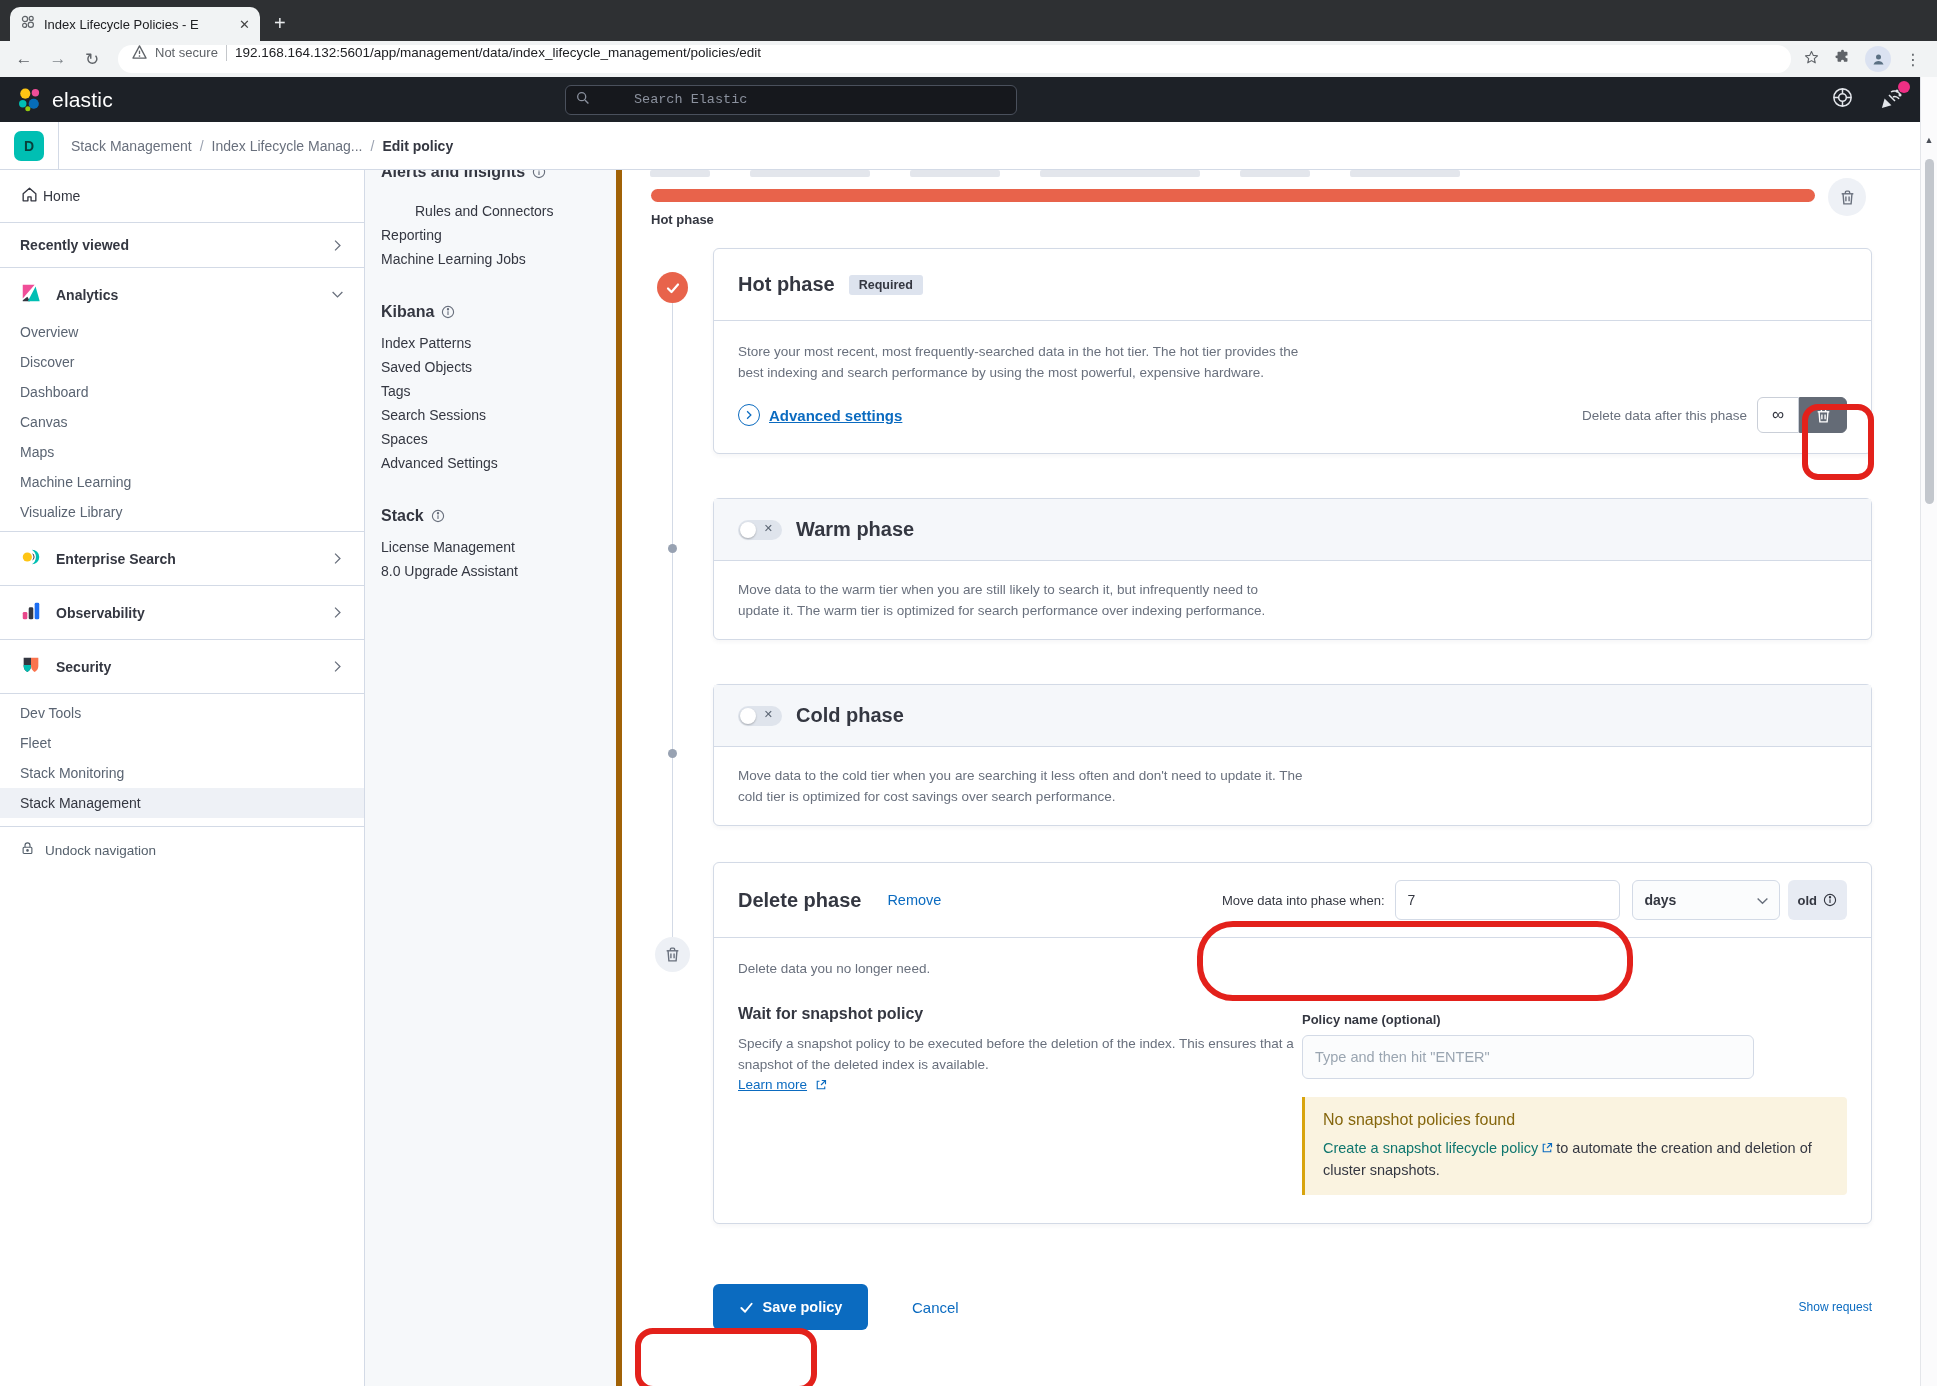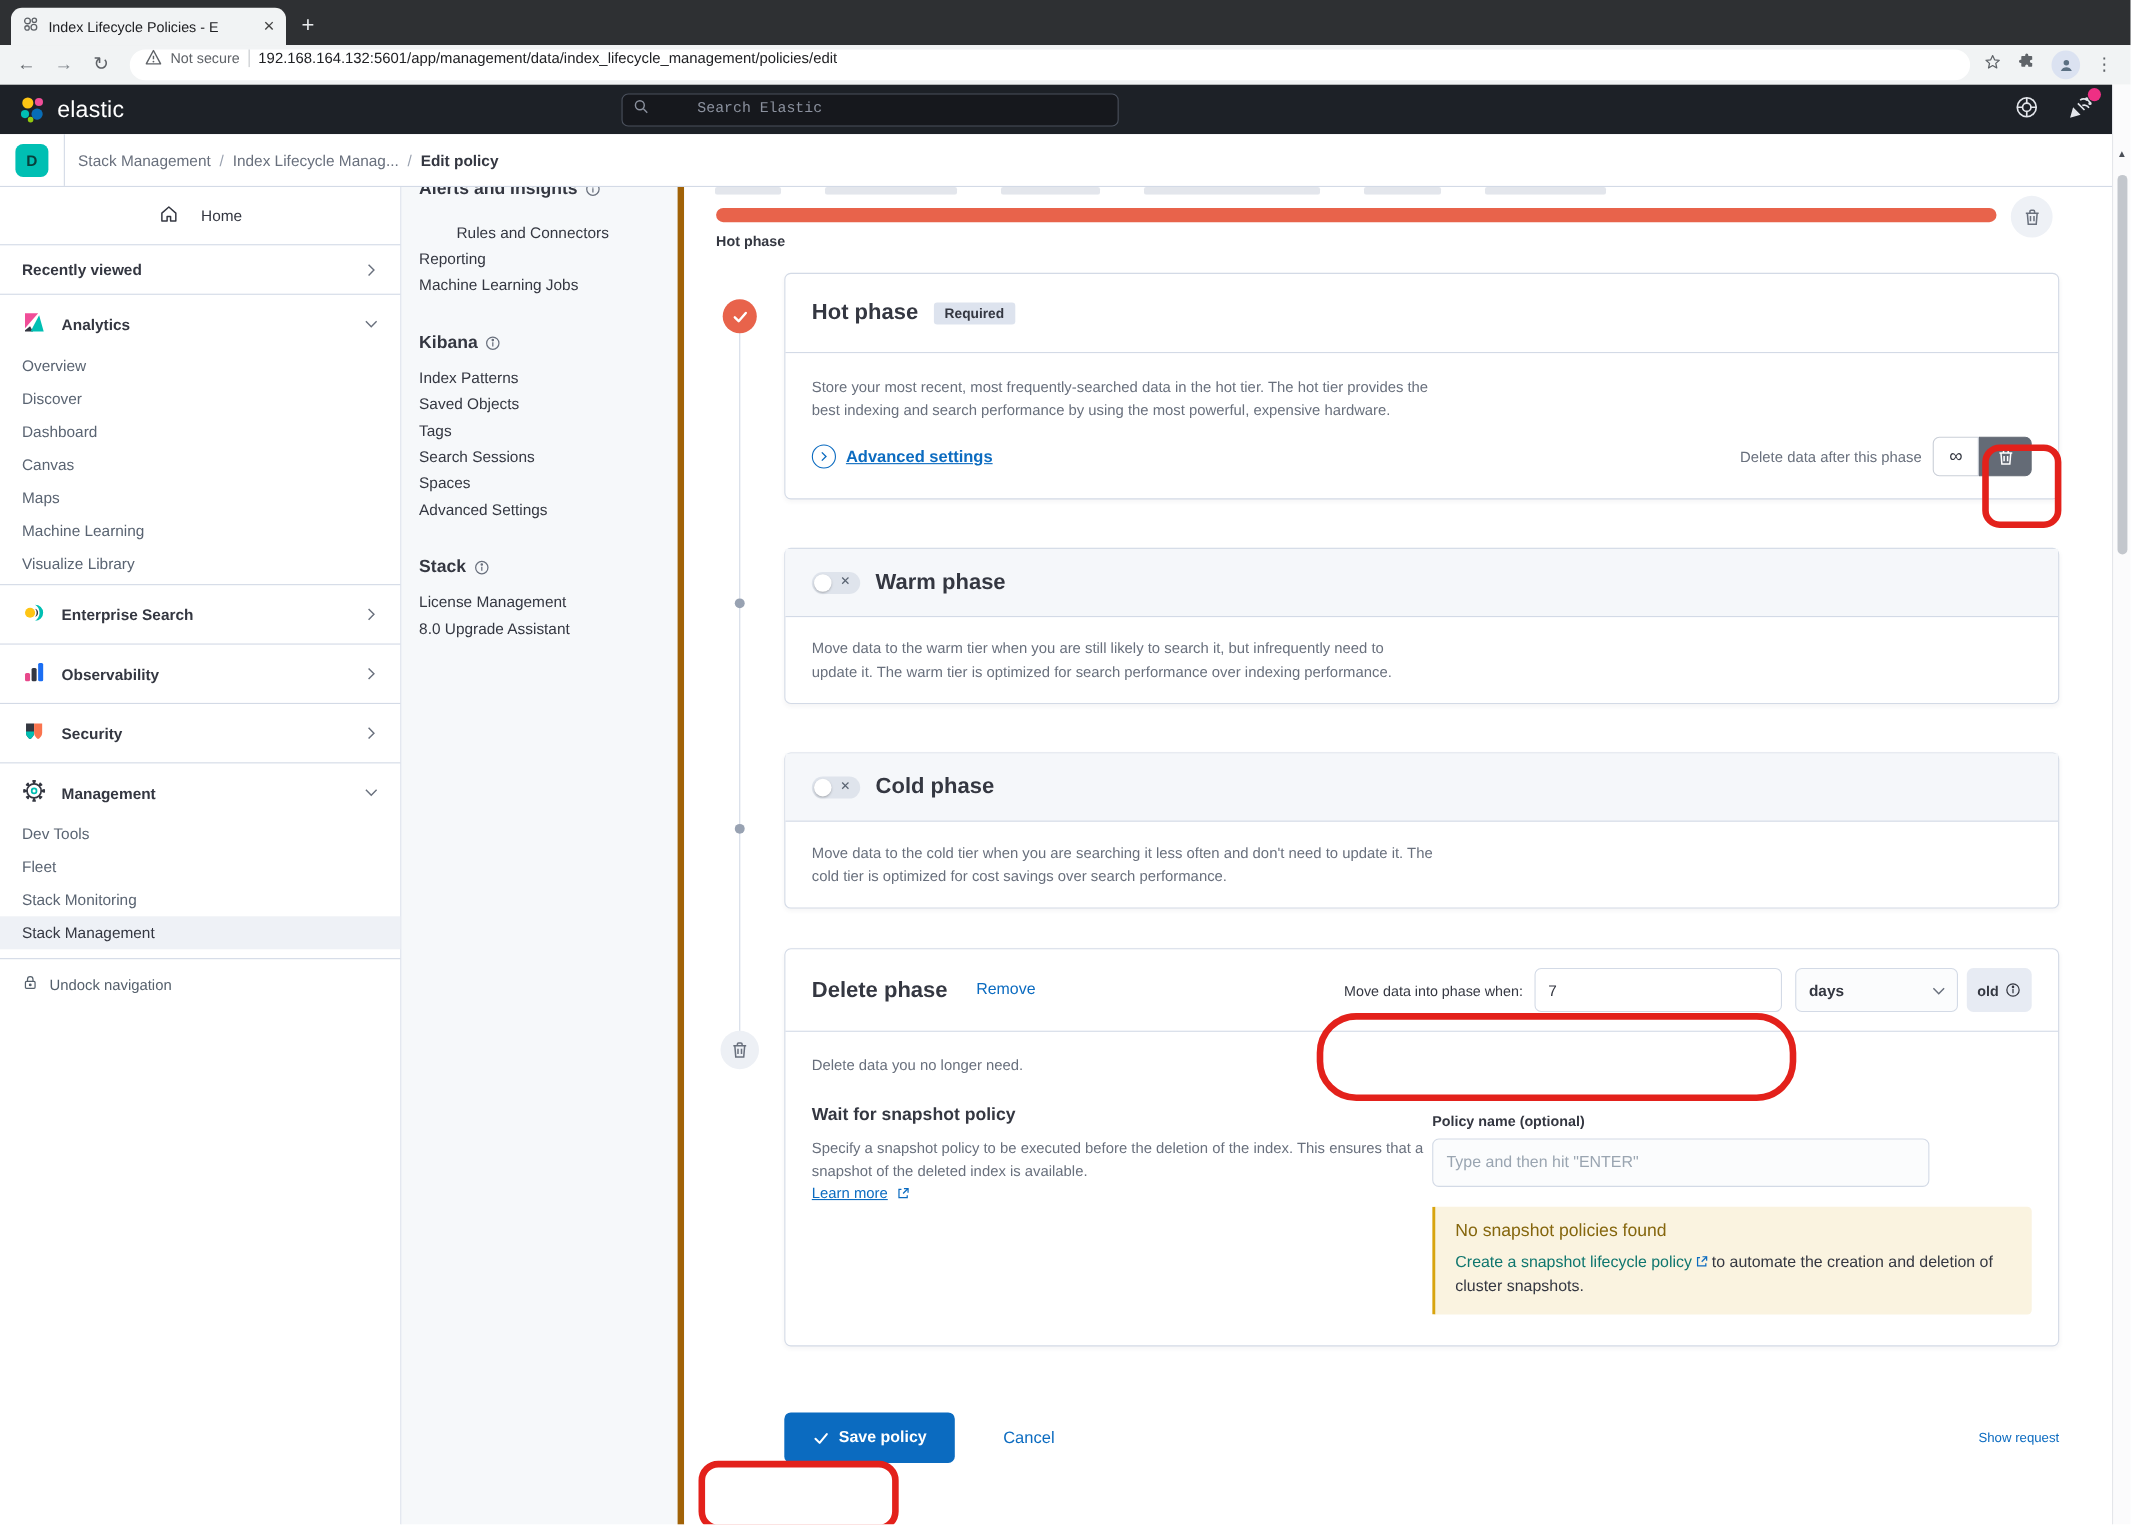--- a/index.html
+++ b/index.html
@@ -46,21 +46,21 @@
   .space-badge { width:30px; height:30px; border-radius:7px; background:#00bfb3; color:#07403c; font-weight:bold; font-size:14px; display:flex; align-items:center; justify-content:center; }
   .crumb-div { width:1px; height:47px; background:#d3dae6; margin:0 12px 0 14px; }
   .crumbs { display:flex; align-items:center; gap:8px; font-size:14px; color:#69707d; }
   .crumb-sep { color:#9aa2b0; }
   .crumb-last { color:#343741; font-weight:bold; }
 
   
   .app-body { flex:1; display:flex; min-height:0; }
 
   .nav-left { width:365px; background:#fff; border-right:1px solid #d3dae6; display:flex; flex-direction:column; font-size:14px; }
-  .nl-row { display:flex; align-items:center; gap:20px; padding:0 20px; height:44px;justify-content:center; }
+  .nl-row { display:flex; align-items:center; gap:4px; padding:0 20px; height:44px; }
   .nl-row .lbl { color:#343741; }
   .nl-sect { border-bottom:1px solid #d3dae6; padding:4px 0; }
   .nl-group-hd { display:flex; align-items:center; gap:14px; padding:10px 20px; font-weight:bold; color:#343741; }
   .nl-spacer { flex:1; }
   .nl-child { padding:7px 20px; color:#5a6472; cursor:default; }
   .nl-child.sel { background:#eef1f6; color:#343741; }
   .nl-bold { font-weight:bold; }
   .undock { display:flex; align-items:center; gap:10px; padding:14px 20px; color:#55606c; font-size:13.5px; }
   .chev { stroke:#69707d; fill:none; stroke-width:1.6; }
 
@@ -357,34 +357,20 @@
                 </svg>
             </span>
             <span class="nl-bold">Security</span>
             <span class="nl-spacer"></span>
             <svg class="chev" width="13" height="13" viewBox="0 0 16 16">
                 <path d="M5 2 11 8 5 14"></path>
               </svg>
           </div>
         </div>
         <div class="nl-sect" style="border-bottom:none;">
-          <div class="nl-group-hd">
-            <span>
-              <svg width="22" height="22" viewBox="0 0 24 24" fill="none" stroke="#343741" stroke-width="1.7">
-                  <path d="M12 4.5 13 2h-2Zm0 15L13 22h-2Zm7.5-7.5L22 13v-2Zm-15 0L2 13v-2Zm12.8-5.3 2.1-.7-1.4-1.4Zm-10.6 10.6-2.1.7 1.4 1.4Zm10.6 0 .7 2.1 1.4-1.4Zm-10.6-10.6-.7-2.1-1.4 1.4Z" stroke-linejoin="round"></path>
-                  <circle cx="12" cy="12" r="7"></circle>
-                  <circle cx="12" cy="12" r="2.4" stroke="#00bfb3"></circle>
-                </svg>
-            </span>
-            <span class="nl-bold">Management</span>
-            <span class="nl-spacer"></span>
-            <svg class="chev" width="13" height="13" viewBox="0 0 16 16">
-                <path d="M2 5 8 11 14 5"></path>
-              </svg>
-          </div>
           <div class="nl-child">Dev Tools</div>
           <div class="nl-child">Fleet</div>
           <div class="nl-child">Stack Monitoring</div>
           <div class="nl-child sel">Stack Management</div>
         </div>
         <div style="border-top:1px solid #d3dae6; margin-top:4px;">
           <div class="undock">
             <span>
               <svg width="15" height="15" viewBox="0 0 24 24" fill="none" stroke="#55606c" stroke-width="1.8">
                   <rect x="5" y="10" width="14" height="10" rx="1.5"></rect>

